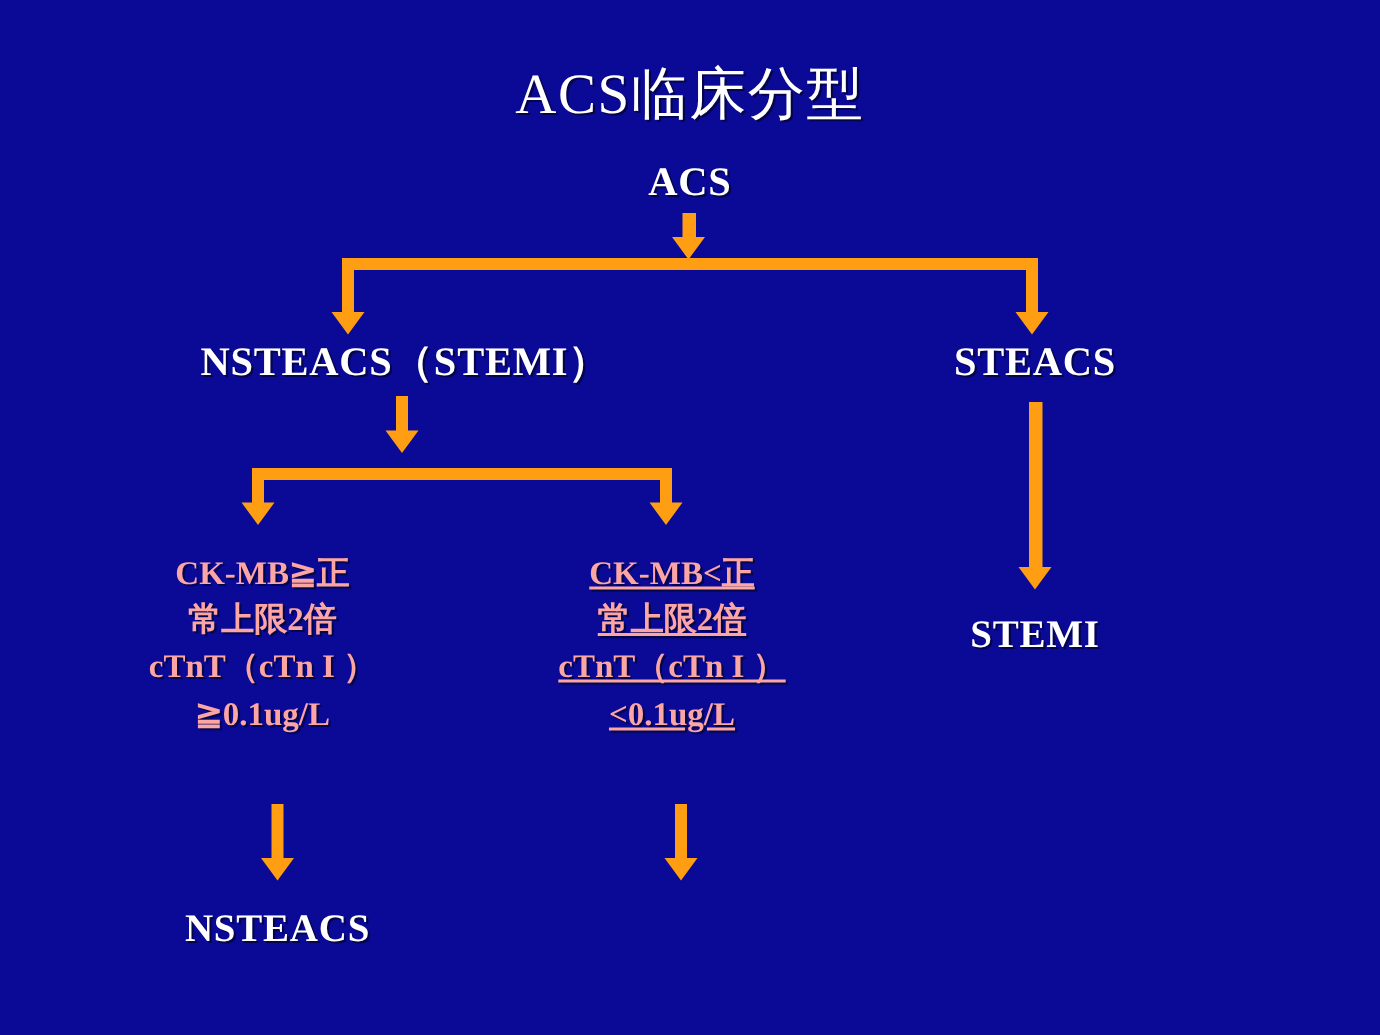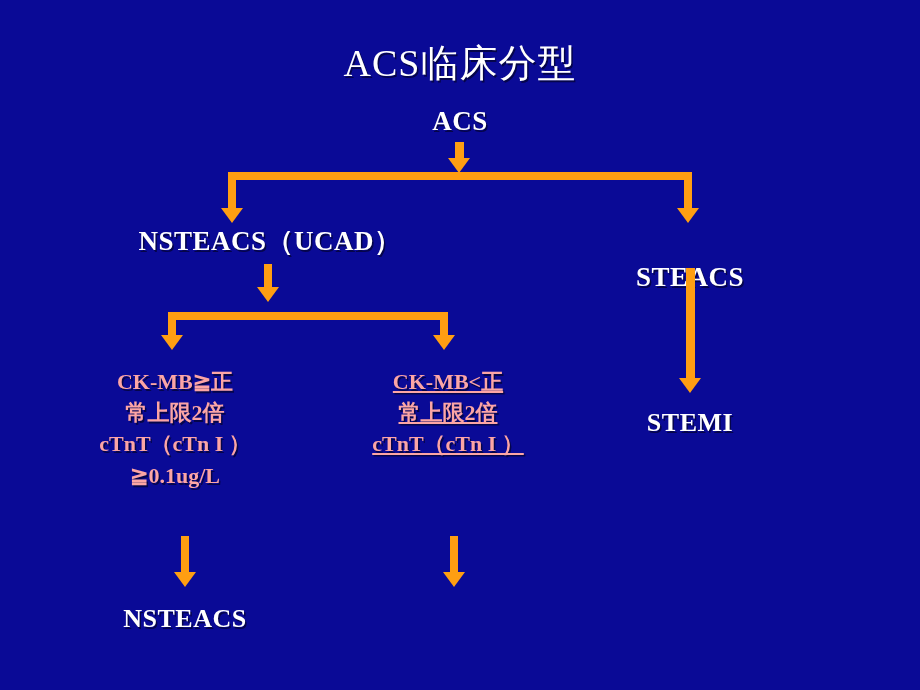--- a/index.html
+++ b/index.html
@@ -88,23 +88,23 @@
 
     <div class="hline" style="left:228px; top:172px; width:464px; height:8px;"></div>
 
     <div class="vline" style="left:228px; top:172px; width:8px; height:42px;"></div>
     <div class="arrowhead" style="left:221px; top:208px;"></div>
 
     <div class="vline" style="left:684px; top:172px; width:8px; height:42px;"></div>
     <div class="arrowhead" style="left:677px; top:208px;"></div>
   </div>
 
-  <div class="node lvl1" style="left:60px; top:228px; width:420px;">NSTEACS（UCAD）</div>
+  <div class="node lvl1" style="left:60px; top:228px; width:420px;">NSTEACS（STEMI）</div>
 
-  <div class="node lvl1" style="left:590px; top:228px; width:200px;margin-top:36px;">STEACS</div>
+  <div class="node lvl1" style="left:590px; top:228px; width:200px;">STEACS</div>
 
   <div class="conn">
     <div class="vline" style="left:264px; top:264px; width:8px; height:28px;"></div>
     <div class="arrowhead" style="left:257px; top:287px;"></div>
     <div class="hline" style="left:168px; top:312px; width:280px; height:8px;"></div>
 
     <div class="vline" style="left:168px; top:312px; width:8px; height:28px;"></div>
     <div class="arrowhead" style="left:161px; top:335px;"></div>
 
     <div class="vline" style="left:440px; top:312px; width:8px; height:28px;"></div>
@@ -120,20 +120,21 @@
     <span class="dline">CK-MB≧正</span>
     <span class="dline">常上限2倍</span>
     <span class="dline">cTnT（cTn I ）</span>
     <span class="dline">≧0.1ug/L</span>
   </div>
 
   <div class="detail" style="left:333px; top:366px; width:230px;text-decoration:underline;">
     <span class="dline">CK-MB&lt;正</span>
     <span class="dline">常上限2倍</span>
     <span class="dline">cTnT（cTn I ）</span>
+    <span class="dline">&lt;0.1ug/L</span>
   </div>
 
   <div class="node leaf" style="left:600px; top:410px; width:180px;">STEMI</div>
 
   <div class="conn">
     <div class="vline" style="left:181px; top:536px; width:8px; height:38px;"></div>
     <div class="arrowhead" style="left:174px; top:572px;"></div>
   </div>
 
   <div class="conn">

